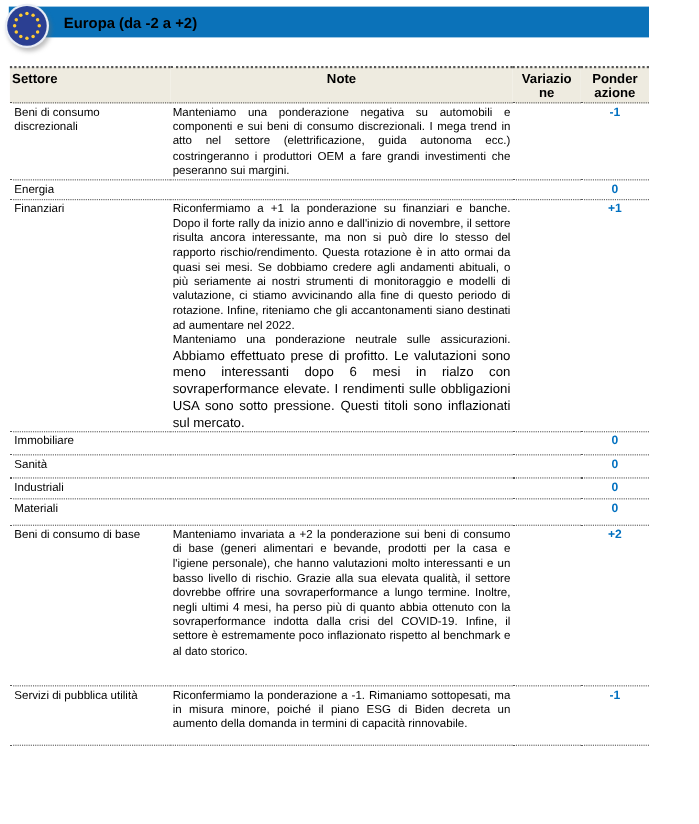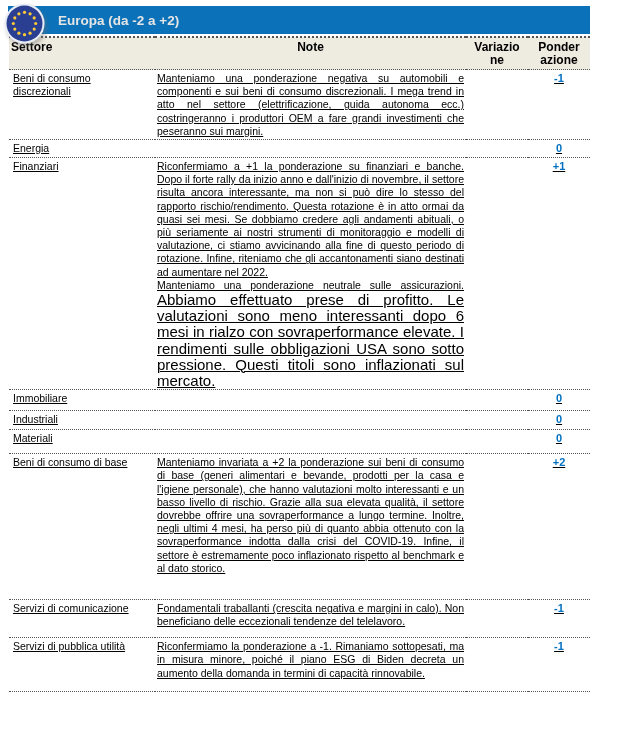--- a/index.html
+++ b/index.html
@@ -13,60 +13,60 @@
   }
 
   
   .titlebar {
     position: absolute; left: 8px; top: 6px;
     width: 582px; height: 28px;
     background: #0B72B9;
   }
   .titlebar .title {
     margin: 0; padding: 7px 0 0 50px;
-    font-size: 13.5px; font-weight: bold; color: #e5e5e5;
+    font-size: 13.5px; font-weight: bold; color: #000000;
     letter-spacing: 0px; white-space: nowrap;
   }
   .eu-flag {
     position: absolute; left: 4px; top: 3px;
     width: 41px; height: 41px; z-index: 2;
   }
   .eu-flag svg { filter: drop-shadow(2px 3px 2px rgba(110,110,110,0.45)); }
 
   
   .sector-table {
-    position: absolute; left: 9px; top: 36px;
+    position: absolute; left: 9px; top: 60px;
     width: 581px;
     border-collapse: collapse; table-layout: fixed;
     border-top: 2px dotted #555;
     border-bottom: 1px dotted #555;
   }
   .sector-table thead th {
     background: #EEEBE0;
     font-size: 12px; font-weight: bold;
     vertical-align: top;
     padding: 3px 2px 2px 2px;
     border-bottom: 1px dotted #555;
     line-height: 13px;
   }
   th.c-settore { text-align: left; padding-left: 4px; }
   th.c-note { text-align: center; }
   th.c-wrap { white-space: pre-line; text-align: center; }
 
-  .sector-table tbody tr { border-top: 1px dotted #555; text-decoration: underline; }
+  .sector-table tbody tr { border-top: 1px dotted #555; }
 
   .sector-table td {
     vertical-align: top;
     font-size: 10.5px; line-height: 13.2px;
     padding: 2px 2px 0 2px;
   }
   td.settore { padding-left: 4px; padding-right: 10px; }
   td.note p { margin: 0; text-align: justify; }
   td.note p + p { margin-top: 0; }
-  .note-large { font-size: 15px; line-height: 15px; }
+  .note-large { font-size: 12px; line-height: 15px; }
   td.variazione { text-align: center; }
   td.ponderazione {
     text-align: center; font-weight: bold;
     color: #0070C0; font-size: 11px;
   }
 
   tr.hr0  { height: 70px; }
   tr.hr1  { height: 18px; }
   tr.hr2  { height: 211px; margin-left: 26px; }
   tr.hr3  { height: 21px; margin-top: 36px; }
@@ -149,20 +149,28 @@
       <td class="ponderazione">+1</td>
     </tr>
     <tr class="hr3">
       <td class="settore">Immobiliare</td>
       <td class="note">
           <p></p>
         </td>
       <td class="variazione"></td>
       <td class="ponderazione">0</td>
     </tr>
+    <tr class="hr4">
+      <td class="settore">Sanità</td>
+      <td class="note">
+          <p></p>
+        </td>
+      <td class="variazione"></td>
+      <td class="ponderazione">0</td>
+    </tr>
     <tr class="hr5">
       <td class="settore">Industriali</td>
       <td class="note">
           <p></p>
         </td>
       <td class="variazione"></td>
       <td class="ponderazione">0</td>
     </tr>
     <tr class="hr6">
       <td class="settore">Materiali</td>
@@ -173,28 +181,20 @@
       <td class="ponderazione">0</td>
     </tr>
     <tr class="hr7">
       <td class="settore">Beni di consumo di base</td>
       <td class="note">
           <p>Manteniamo invariata a +2 la ponderazione sui beni di consumo di base (generi alimentari e bevande, prodotti per la casa e l'igiene personale), che hanno valutazioni molto interessanti e un basso livello di rischio. Grazie alla sua elevata qualità, il settore dovrebbe offrire una sovraperformance a lungo termine. Inoltre, negli ultimi 4 mesi, ha perso più di quanto abbia ottenuto con la sovraperformance indotta dalla crisi del COVID-19. Infine, il settore è estremamente poco inflazionato rispetto al benchmark e al dato storico.</p>
         </td>
       <td class="variazione"></td>
       <td class="ponderazione">+2</td>
     </tr>
-    <tr class="hr9">
-      <td class="settore">Servizi di comunicazione</td>
-      <td class="note">
-          <p>Fondamentali traballanti (crescita negativa e margini in calo). Non beneficiano delle eccezionali tendenze del telelavoro.</p>
-        </td>
-      <td class="variazione"></td>
-      <td class="ponderazione">-1</td>
-    </tr>
     <tr class="hr10">
       <td class="settore">Servizi di pubblica utilità</td>
       <td class="note">
           <p>Riconfermiamo la ponderazione a -1. Rimaniamo sottopesati, ma in misura minore, poiché il piano ESG di Biden decreta un aumento della domanda in termini di capacità rinnovabile.</p>
         </td>
       <td class="variazione"></td>
       <td class="ponderazione">-1</td>
     </tr>
   </tbody>
 </table>

